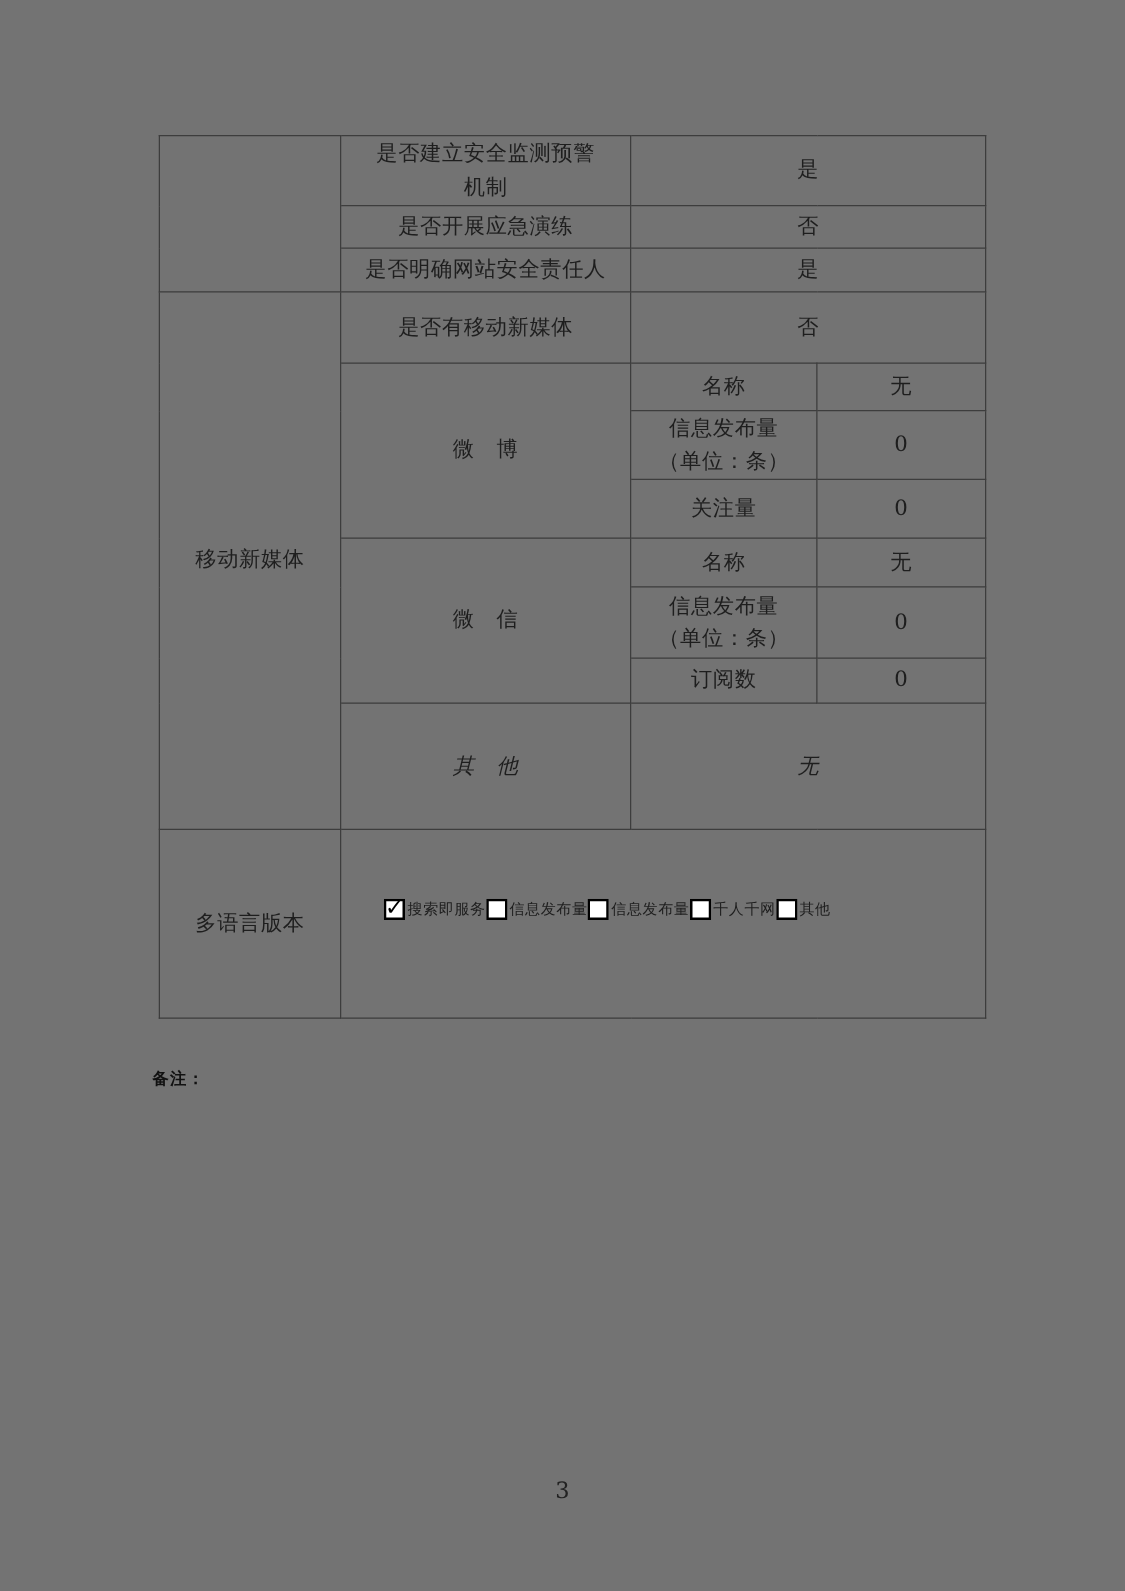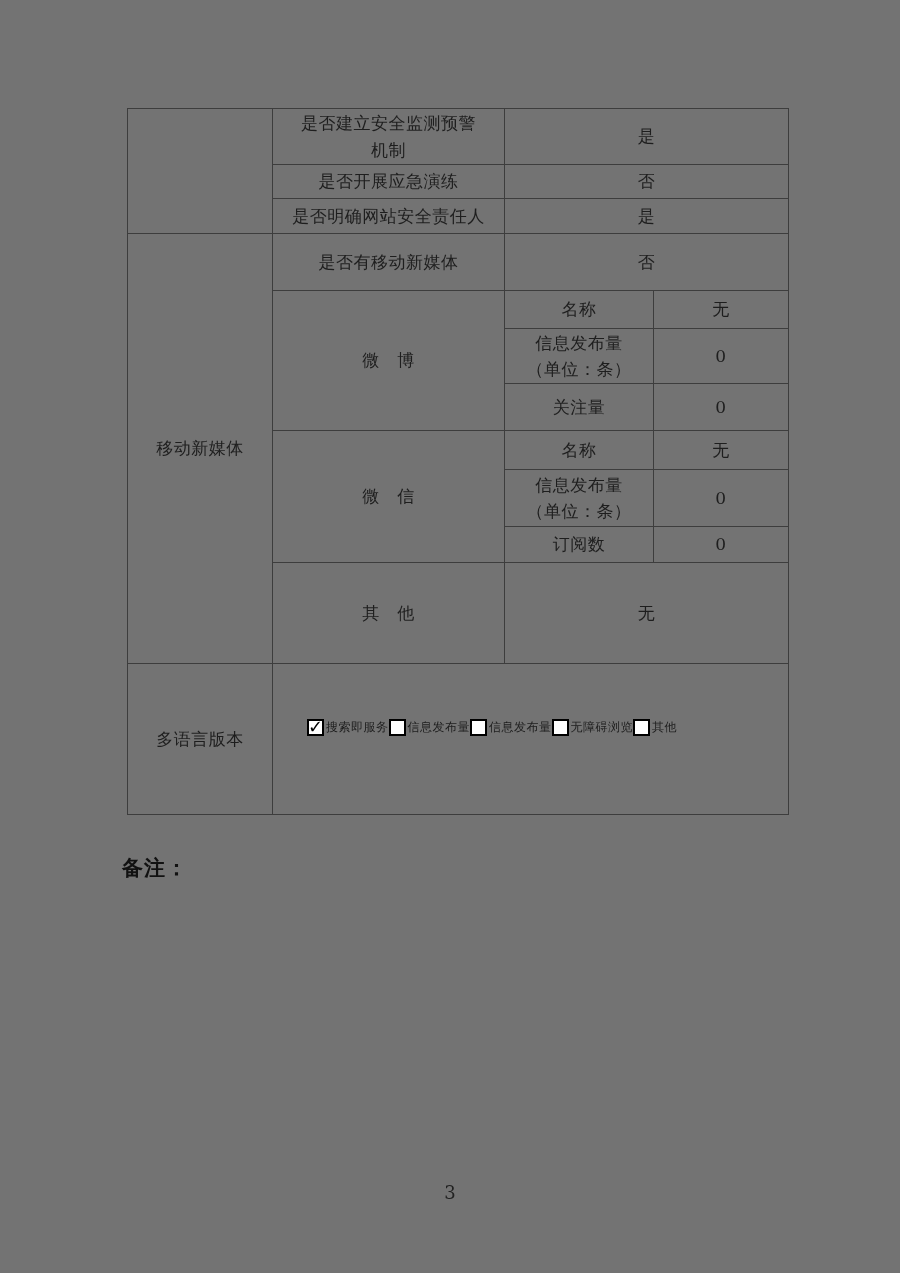--- a/index.html
+++ b/index.html
@@ -33,21 +33,21 @@
   tr.r1  { height: 56px; }
   tr.r2  { height: 34px; }
   tr.r3  { height: 35px; }
   tr.r4  { height: 57px; }
   tr.r5  { height: 38px; }
   tr.r6  { height: 55px; }
   tr.r7  { height: 47px; }
   tr.r8  { height: 39px; }
   tr.r9  { height: 57px; }
   tr.r10 { height: 36px; }
-  tr.r11 { height: 101px; }
+  tr.r11 { height: 101px; font-style: italic; }
   tr.r12 { height: 151px; }
   .wrap2 { white-space: pre-line; }
   .innov-cell { vertical-align: middle; }
   .cbx-row {
     display: flex;
     align-items: center;
     justify-content: flex-start;
     padding-left: 34px;
     transform: translateY(-12px);
     white-space: nowrap;
@@ -73,21 +73,21 @@
     color: #000;
     font-family: "DejaVu Sans", "Liberation Sans", sans-serif;
   }
   .cbx-label { font-size: 12px; letter-spacing: 0.5px; }
   .remark {
     position: absolute;
     left: 122px;
     top: 854px;
     font-family: "DejaVu Sans", "Liberation Sans", sans-serif;
     font-weight: 700;
-    font-size: 21px;
+    font-size: 13px;
     letter-spacing: 1px;
     color: #111;
   }
   .page-number {
     position: absolute;
     top: 1182px;
     left: 0;
     width: 900px;
     text-align: center;
     font-size: 18px;
@@ -175,21 +175,21 @@
             <span class="cbx-item">
               <span class="cbx"></span>
               <span class="cbx-label">信息发布量</span>
             </span>
             <span class="cbx-item">
               <span class="cbx"></span>
               <span class="cbx-label">信息发布量</span>
             </span>
             <span class="cbx-item">
               <span class="cbx"></span>
-              <span class="cbx-label">无障碍浏览</span>
+              <span class="cbx-label">千人千网</span>
             </span>
             <span class="cbx-item">
               <span class="cbx"></span>
               <span class="cbx-label">其他</span>
             </span>
           </div>
         </td>
       </tr>
     </tbody>
   </table>

